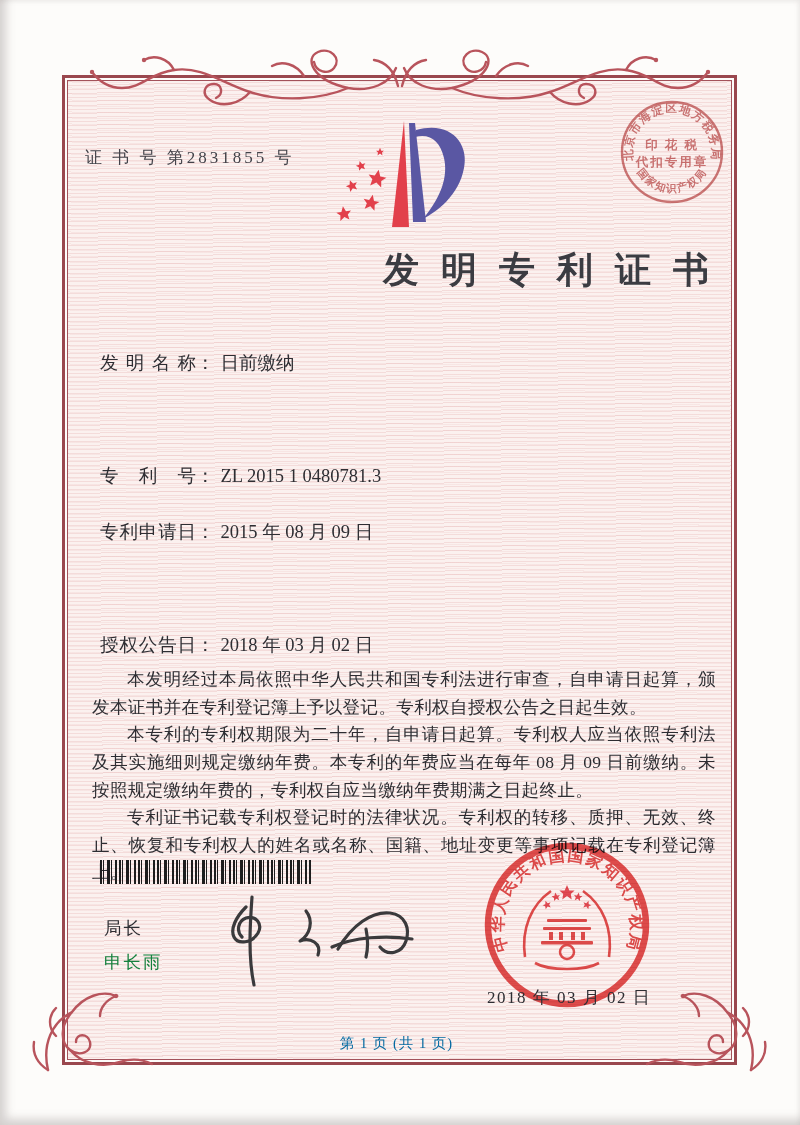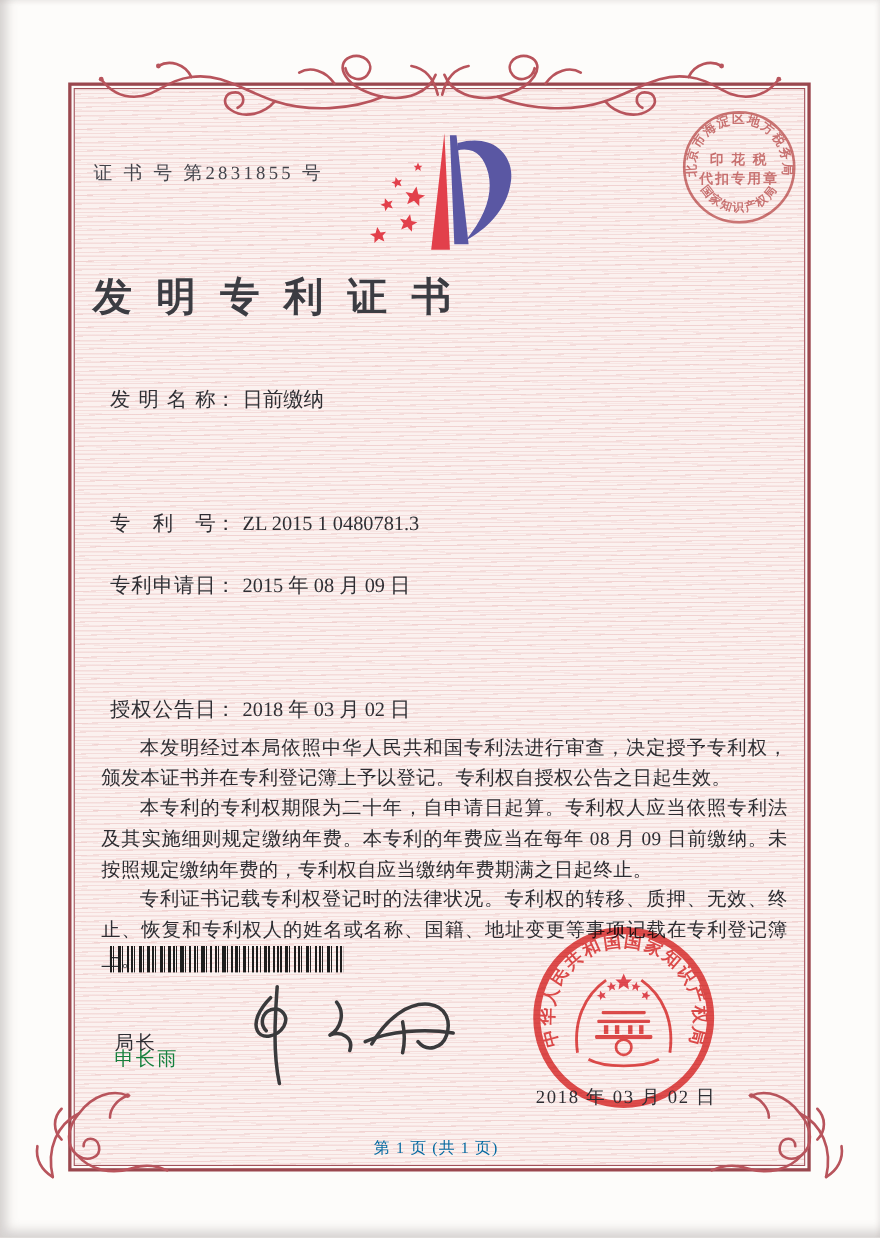--- a/index.html
+++ b/index.html
@@ -15,39 +15,39 @@
   .frame-inner{position:absolute; inset:2px; border:1px solid #a3525a;
     background-color:#fbf1ef;
     background-image:
       repeating-linear-gradient(179deg, rgba(219,143,143,.22) 0 1px, rgba(255,255,255,0) 1px 4px),
       repeating-linear-gradient(181deg, rgba(219,143,143,.12) 0 1px, rgba(255,255,255,0) 1px 6px);
   }
   .deco{position:absolute; left:0; top:0; pointer-events:none;}
   .cert-number{position:absolute; left:85px; top:122px; font-size:17px;
     letter-spacing:3px; color:#43434a;margin-top:24px;}
   .cert-title{position:absolute; left:62px; top:246px; width:669px; margin:0;
-    text-align:left; font-size:36px; font-weight:600; color:#3b3c42;
+    text-align:right; font-size:36px; font-weight:600; color:#3b3c42;
     letter-spacing:22px; text-indent:22px;}
   .field-row{position:absolute; left:100px; width:600px; font-size:18.5px;
     color:#2e2e33; white-space:nowrap;}
   .flabel{display:inline-block; width:96px; text-align:justify; text-align-last:justify;
     vertical-align:bottom;}
   .fcolon{margin-right:6px;}
   .paragraphs{position:absolute; left:92px; top:666px; width:624px;
     font-size:17.5px; line-height:1.58; color:#2d2d32; text-align:justify;
     letter-spacing:.4px;}
   .paragraphs p{margin:0; text-indent:2em;}
   .barcode{position:absolute; left:100px; top:860px; width:212px; height:24px;
     background:repeating-linear-gradient(90deg,
       #1d1d1d 0 2px, transparent 2px 3px,
       #1d1d1d 3px 4px, transparent 4px 7px,
       #1d1d1d 7px 10px, transparent 10px 11px,
       #1d1d1d 11px 12px, transparent 12px 15px,
       #1d1d1d 15px 17px, transparent 17px 19px);}
-  .sig-title{position:absolute; left:104px; top:936px; font-size:17.5px; color:#2e2e33; letter-spacing:2px;}
+  .sig-title{position:absolute; left:104px; top:916px; font-size:17.5px; color:#2e2e33; letter-spacing:2px;}
   .sig-name{position:absolute; left:104px; top:950px; font-size:17.5px; color:#15803d; letter-spacing:2px;}
   .sig-script{position:absolute; left:210px; top:885px;}
   .tax-stamp{position:absolute; left:612px; top:92px; mix-blend-mode:multiply; opacity:.88;}
   .nat-seal{position:absolute; left:477px; top:835px; mix-blend-mode:multiply; opacity:.93;}
   .seal-date{position:absolute; left:487px; top:986px; font-size:17px; color:#2e2e33; letter-spacing:1.5px;}
   .footer{position:absolute; left:62px; top:1034px; width:669px; text-align:center;
     font-size:14.5px; color:#0369a1; letter-spacing:1px;}
   
   .seal-ring{font-size:16px; font-weight:bold; letter-spacing:2px; fill:#df4242;
     font-family:"Liberation Serif","DejaVu Serif",serif;}
@@ -128,21 +128,21 @@
     <span class="flabel">专利号</span><span class="fcolon">：</span><span class="fvalue">ZL 2015 1 0480781.3</span>
   </div>
   <div class="field-row" style="top:519px">
     <span class="flabel">专利申请日</span><span class="fcolon">：</span><span class="fvalue">2015 年 08 月 09 日</span>
   </div>
   <div class="field-row" style="top:632px">
     <span class="flabel">授权公告日</span><span class="fcolon">：</span><span class="fvalue">2018 年 03 月 02 日</span>
   </div>
 
   <div class="paragraphs">
-    <p>本发明经过本局依照中华人民共和国专利法进行审查，决定授予专利权，颁发本证书并在专利登记簿上予以登记。专利权自授权公告之日起生效。</p>
+    <p>本发明经过本局依照中华人民共和国专利法进行审查，自申请日起算，颁发本证书并在专利登记簿上予以登记。专利权自授权公告之日起生效。</p>
     <p>本专利的专利权期限为二十年，自申请日起算。专利权人应当依照专利法及其实施细则规定缴纳年费。本专利的年费应当在每年 08 月 09 日前缴纳。未按照规定缴纳年费的，专利权自应当缴纳年费期满之日起终止。</p>
     <p>专利证书记载专利权登记时的法律状况。专利权的转移、质押、无效、终止、恢复和专利权人的姓名或名称、国籍、地址变更等事项记载在专利登记簿上。</p>
   </div>
 
   <div class="barcode"></div>
 
   <div class="sig-title">局长</div>
   <div class="sig-name">申长雨</div>
   <svg class="sig-script" width="210" height="110" viewBox="0 0 210 110">
     <g stroke="#3a3a3c" stroke-width="3.2" fill="none" stroke-linecap="round" stroke-linejoin="round">

